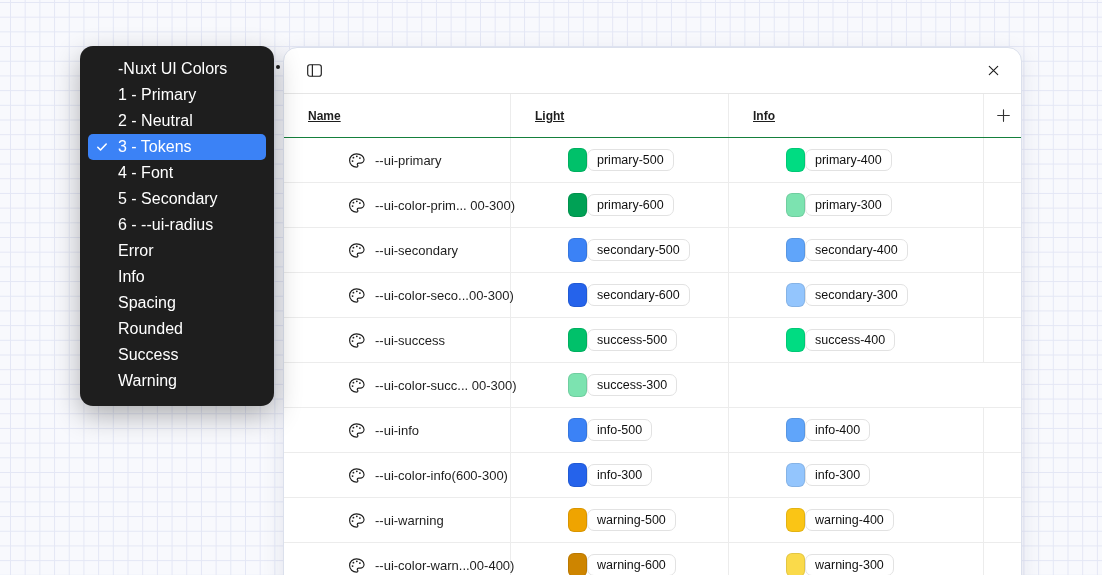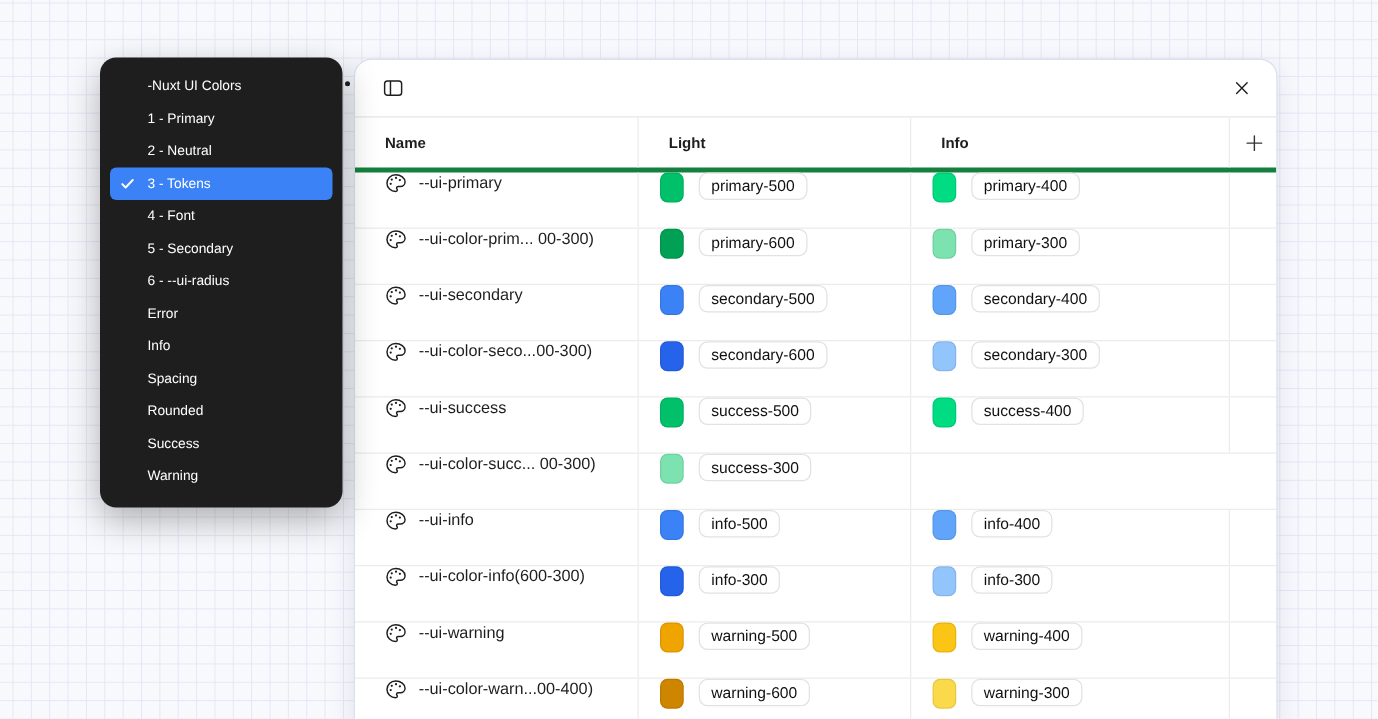--- a/index.html
+++ b/index.html
@@ -32,42 +32,42 @@
     border-bottom:1px solid #e6e6e6;
   }
   .icon-btn{
     width:24px; height:24px; display:flex; align-items:center; justify-content:center;
     background:none; border:none; cursor:pointer; border-radius:4px;
   }
   .toolbar .spacer{ flex:1; }
 
   .thead{
     display:grid; grid-template-columns:227px 218px 255px 39px;
-    height:44px; border-bottom:4px solid #15803d;
+    height:44px; border-bottom:1px solid #15803d;text-decoration:underline;
   }
   .th{
     display:flex; align-items:center; padding-left:24px;
     font-size:12px; font-weight:700; color:#1e1e1e;
     border-right:1px solid #ececec;
   }
   .th-add{
     display:flex; align-items:center; justify-content:center;
     background:none; border:none; cursor:pointer;
   }
 
   .tbody{ display:block; }
   .tr{
     display:grid; grid-template-columns:227px 218px 255px 39px;
     height:45px; border-bottom:1px solid #ececec;
   }
-  .td{ display:flex; align-items:flex-start; border-right:1px solid #ececec; }
+  .td{ display:flex; align-items:center; border-right:1px solid #ececec;margin-left:40px; }
   .td:last-child{ border-right:none; }
   .td-name{ padding-left:24px; gap:10px; }
   .var-name{ font-size:13px; color:#1e1e1e; white-space:nowrap; }
-  .td-value{ padding-left:17px; gap:12px; }
+  .td-value{ padding-left:17px; gap:0; }
   .swatch{
     width:19px; height:24px; border-radius:6px; flex:0 0 auto;
     box-shadow:inset 0 0 0 1px rgba(0,0,0,.09);
   }
   .badge{
     height:22px; line-height:20px; padding:0 9px;
     background:#fff; border:1px solid #e2e2e2; border-radius:7px;
     font-size:12.5px; color:#111; white-space:nowrap;
   }
   .icon{ display:inline-flex; align-items:center; justify-content:center; }
@@ -77,21 +77,21 @@
     position:absolute; left:80px; top:46px; width:194px;
     background:#1e1e1e; border-radius:13px;
     padding:10px 0 12px 0;
     box-shadow:0 10px 28px rgba(0,0,0,.30);
     z-index:10;
   }
   .menu-item{
     position:relative; height:26px; margin:0 8px;
     display:flex; align-items:center;
     padding-left:30px; border-radius:5px;
-    font-size:11px; color:#ffffff; cursor:default;
+    font-size:16px; color:#ffffff; cursor:default;
     white-space:nowrap;
   }
   .menu-item .check{
     position:absolute; left:8px; top:50%; transform:translateY(-50%);
     width:12px; height:12px; visibility:hidden;
   }
   .menu-item.selected .check{ visibility:visible; }
 
   .behind-dot{
     position:absolute; left:276px; top:65px; width:4px; height:4px;

